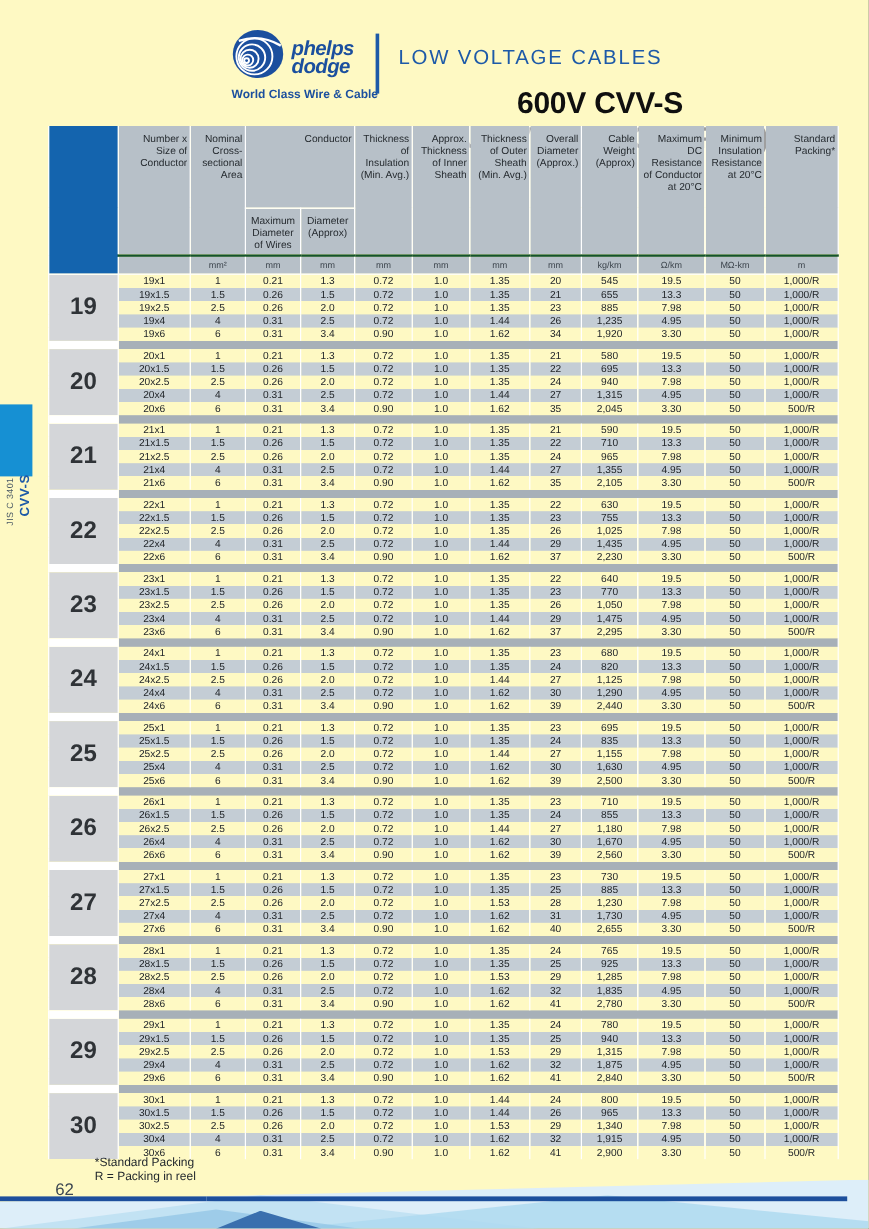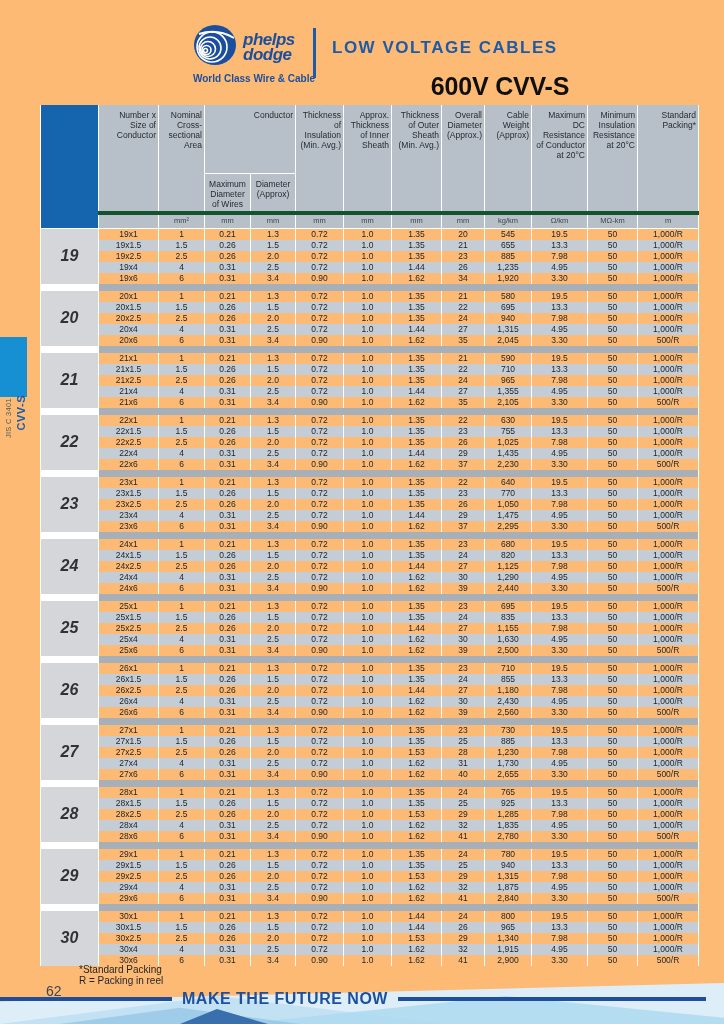--- a/index.html
+++ b/index.html
@@ -1,45 +1,45 @@
 <!DOCTYPE html>
 <html><head>
 <meta charset="utf-8">
 <style>
   * { margin:0; padding:0; box-sizing:border-box; }
   html,body { background:#777; }
   .page {
     position:relative; width:724px; height:1024px; margin:0 auto;
-    background:#fdba74; overflow:hidden;
+    background:#fef9c3; overflow:hidden;
     font-family:"Liberation Sans", sans-serif; color:#22262a;
   }
   
   .logo { position:absolute; left:193px; top:24px; width:128px; }
   .logo-top { display:flex; align-items:center; }
   .logo-words { margin-left:4px; font-style:italic; font-weight:800; color:#1b4f9e; line-height:15px; font-size:17px; letter-spacing:-0.5px; }
   .logo-tagline { margin-top:3px; font-size:10px; font-weight:700; color:#1b4f9e; white-space:nowrap; }
   .divider { position:absolute; left:313px; top:28px; width:3px; height:50px; background:#1d5aa8; }
-  .category-title { position:absolute; left:332px; top:38px; font-size:17px; font-weight:700; letter-spacing:1.5px; color:#1d5aa8; }
+  .category-title { position:absolute; left:332px; top:38px; font-size:17px; font-weight:400; letter-spacing:1.5px; color:#1d5aa8; }
   .product-title { position:absolute; left:300px; top:72px; width:400px; text-align:center; font-size:25px; font-weight:700; color:#0f0f0f; letter-spacing:-0.2px; }
   .description { position:absolute; left:0; top:93px; width:724px; text-align:center; font-size:9.3px; font-weight:700; color:#141414; letter-spacing:0; }
   
   .side-tab { position:absolute; left:0; top:337px; width:27px; height:60px; background:#1690d3; }
   .side-code { position:absolute; left:15px; top:395px; writing-mode:vertical-rl; transform:rotate(180deg); font-size:11px; font-weight:700; color:#1d5aa8; letter-spacing:0.5px; }
   .side-standard { position:absolute; left:4px; top:398px; writing-mode:vertical-rl; transform:rotate(180deg); font-size:7.5px; font-weight:400; color:#4b5a66; letter-spacing:0.3px; }
   
   table.spec { position:absolute; left:40px; top:105px; width:658px; border-collapse:collapse; table-layout:fixed; }
   .spec th, .spec td { border-left:1px solid #fff; border-right:1px solid #fff; font-weight:400; text-align:center; overflow:hidden; }
   .spec thead th { background:#b7c0c8; color:#262b30; font-size:8.5px; line-height:10px; vertical-align:top; padding:5px 2px 0 2px; border-bottom:1px solid #fff; }
-  .spec thead tr.units th { vertical-align:bottom; padding:0 1px 2px 1px; font-size:7.5px; color:#3d454d; border-top:4px solid #14532d; height:15px; }
+  .spec thead tr.units th { vertical-align:bottom; padding:0 1px 2px 1px; font-size:7.5px; color:#3d454d; border-top:2px solid #14532d; height:15px; }
   .spec thead tr.hrow1 th { height:68px;text-align:right; }
   .spec thead tr.hrow2 th { height:40px; }
   .spec th.corner { background:#1464ae; }
   .spec tbody td { font-size:8.5px; height:11px; line-height:11px; padding:0 1px; color:#22262a; white-space:nowrap; }
   .spec tbody tr.stripe td { background:#c4cdd5; }
-  .spec tbody td.gnum { background:#d4d6d9; font-size:16px; font-weight:700; color:#2f3337; line-height:1;font-style:italic; }
+  .spec tbody td.gnum { background:#d4d6d9; font-size:20px; font-weight:700; color:#2f3337; line-height:1; }
   .spec tbody tr.sep td { height:7px; padding:0; }
   .spec tbody td.sepband { background:#a7b0b8; }
   .spec tbody td.sepleft { background:#ffffff; }
   
   .footnotes { position:absolute; left:79px; top:964px; font-size:10px; line-height:11px; color:#1d232a; }
   .page-number { position:absolute; left:46px; top:983px; font-size:14px; color:#3c4752; }
   .slogan-bar { position:absolute; left:0; top:988px; width:724px; height:22px; display:flex; align-items:center; z-index:3; }
   .slogan-line-left { width:172px; height:4px; background:#1d4f9c; }
   .slogan-line-right { flex:1; height:4px; background:#1d4f9c; margin-right:18px; }
   .slogan-text { margin:0 10px; font-size:16px; font-weight:700; color:#1d4f9c; letter-spacing:0.5px; white-space:nowrap; }
@@ -712,21 +712,21 @@
         </tr>
         <tr class="stripe">
           <td>26x4</td>
           <td>4</td>
           <td>0.31</td>
           <td>2.5</td>
           <td>0.72</td>
           <td>1.0</td>
           <td>1.62</td>
           <td>30</td>
-          <td>2,430</td>
+          <td>1,670</td>
           <td>4.95</td>
           <td>50</td>
           <td>1,000/R</td>
         </tr>
         <tr class="plain">
           <td>26x6</td>
           <td>6</td>
           <td>0.31</td>
           <td>3.4</td>
           <td>0.90</td>
@@ -1048,17 +1048,16 @@
     <div class="fa fa5"></div>
       <div class="fa fa4"></div>
   </div>
   <div class="footnotes">
     <div>*Standard Packing</div>
     <div>R = Packing in reel</div>
   </div>
   <div class="page-number">62</div>
   <div class="slogan-bar">
     <div class="slogan-line-left"></div>
-    <div class="slogan-text">MAKE THE FUTURE NOW</div>
     <div class="slogan-line-right"></div>
   </div>
 
 </div>
 
 </body></html>

